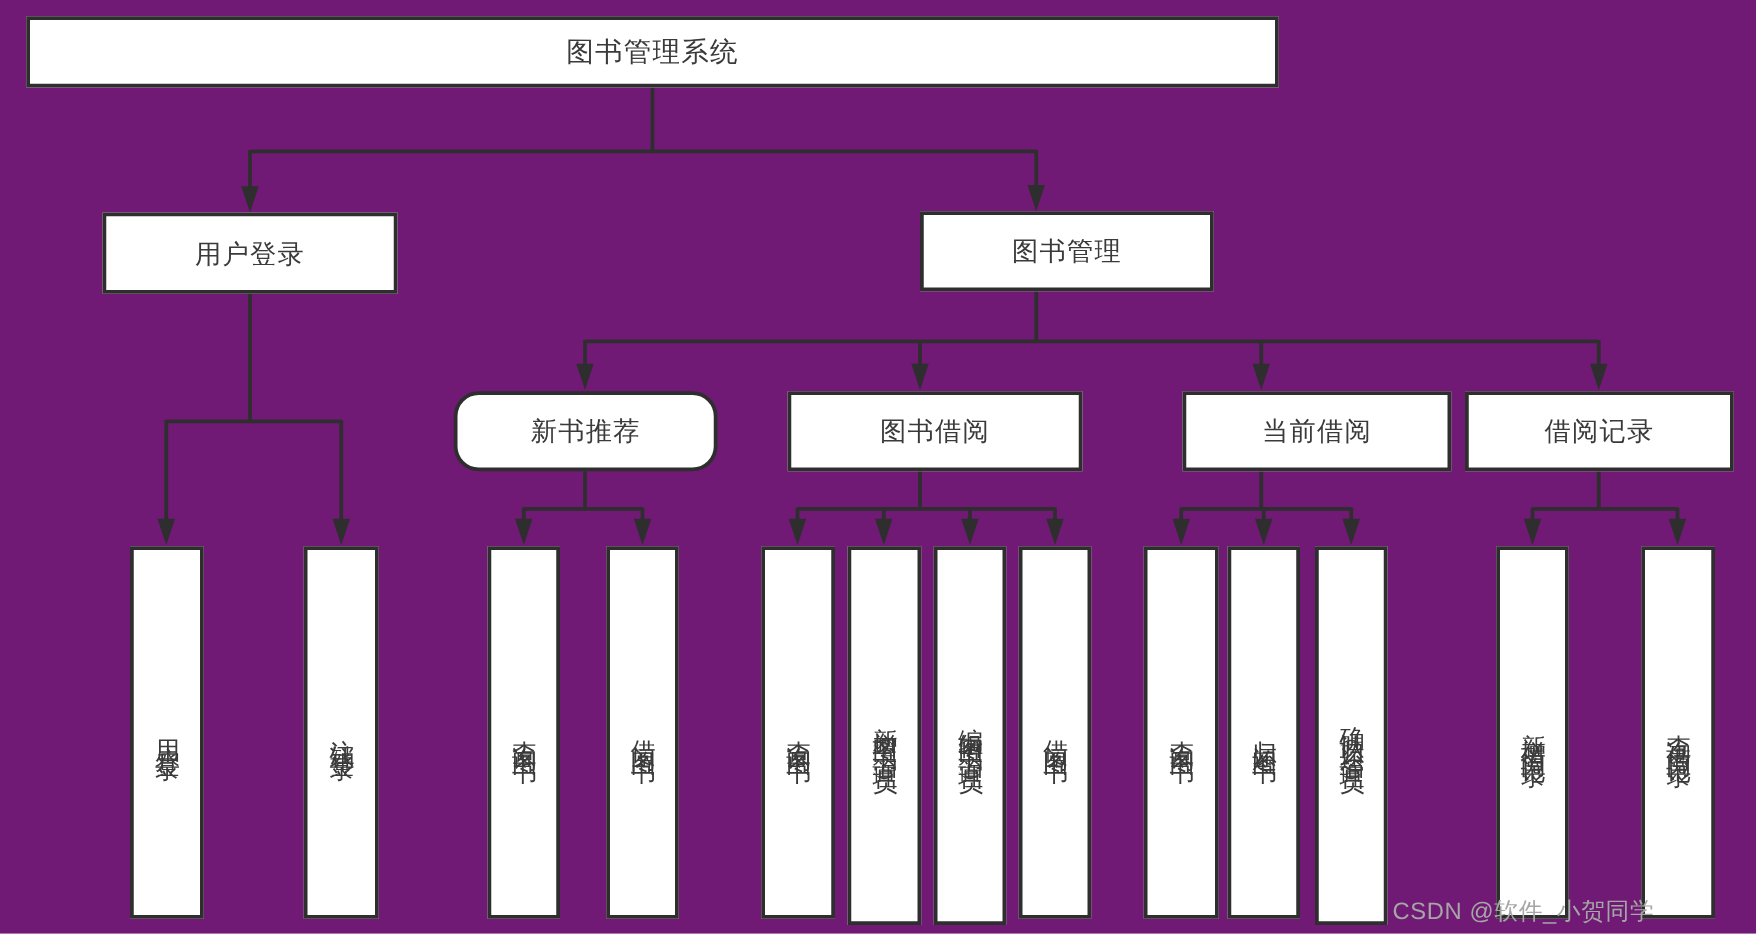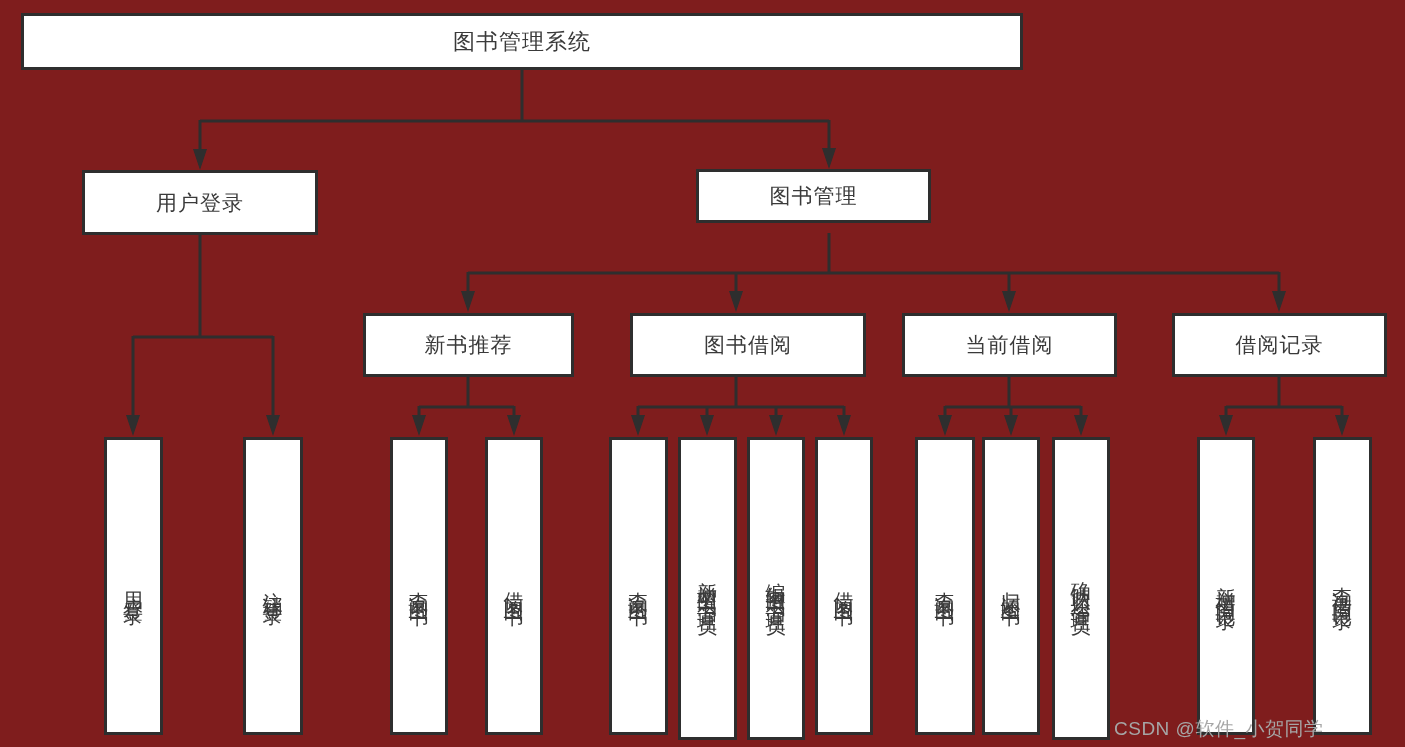--- a/index.html
+++ b/index.html
@@ -1,20 +1,20 @@
 <!DOCTYPE html>
 <html><head>
 <meta charset="utf-8">
 <style>
   html, body { margin: 0; padding: 0; background: #ffffff; }
   #stage {
     position: relative;
     width: 1405px;
     height: 747px;
-    background: #7f1d1d;
+    background: #701a75;
     overflow: hidden;
     font-family: "Liberation Sans", "DejaVu Sans", sans-serif;
   }
   #wires {
     position: absolute;
     left: 0; top: 0;
     width: 1405px; height: 747px;
     z-index: 0;
   }
   .node {
@@ -127,31 +127,31 @@
     </g>
   </svg>
 
   <div class="node hnode root" style="left:21px; top:13px; width:1002px; height:57px;">
     <span>图书管理系统</span>
   </div>
 
   <div class="node hnode" style="left:82px; top:170px; width:236px; height:65px;">
     <span>用户登录</span>
   </div>
-  <div class="node hnode" style="left:696px; top:169px; width:235px; height:54px;">
+  <div class="node hnode" style="left:736px; top:169px; width:235px; height:64px;">
     <span>图书管理</span>
   </div>
 
-  <div class="node hnode" style="left:363px; top:313px; width:211px; height:64px;">
+  <div class="node hnode" style="left:363px; top:313px; width:211px; height:64px;border-radius:20px;">
     <span>新书推荐</span>
   </div>
   <div class="node hnode" style="left:630px; top:313px; width:236px; height:64px;">
     <span>图书借阅</span>
   </div>
-  <div class="node hnode" style="left:902px; top:313px; width:215px; height:64px;">
+  <div class="node hnode" style="left:946px; top:313px; width:215px; height:64px;">
     <span>当前借阅</span>
   </div>
   <div class="node hnode" style="left:1172px; top:313px; width:215px; height:64px;">
     <span>借阅记录</span>
   </div>
 
   <div class="node vnode" style="left:104px; top:437px; width:59px; height:298px;">
     <span class="vtext">用户登录</span>
   </div>
   <div class="node vnode" style="left:243px; top:437px; width:60px; height:298px;">

